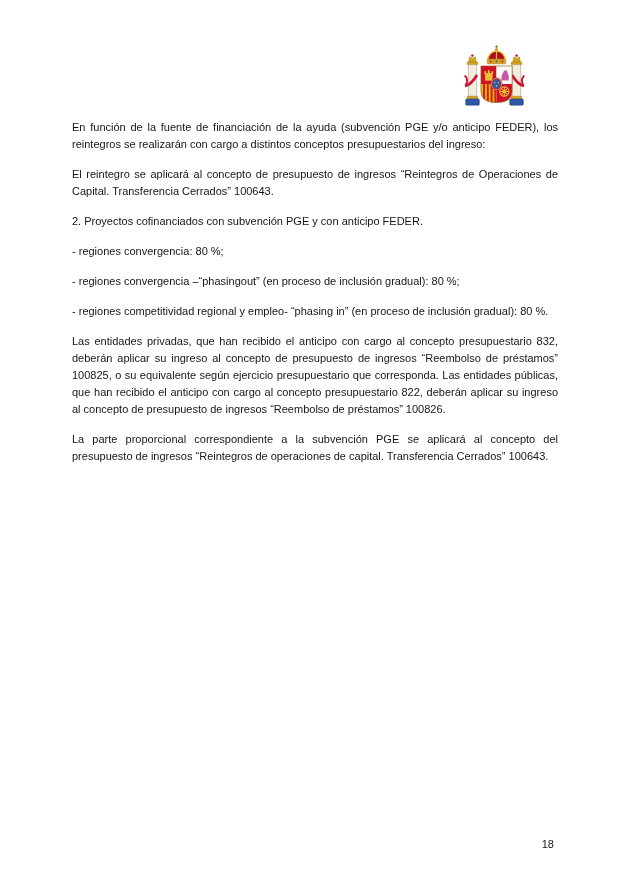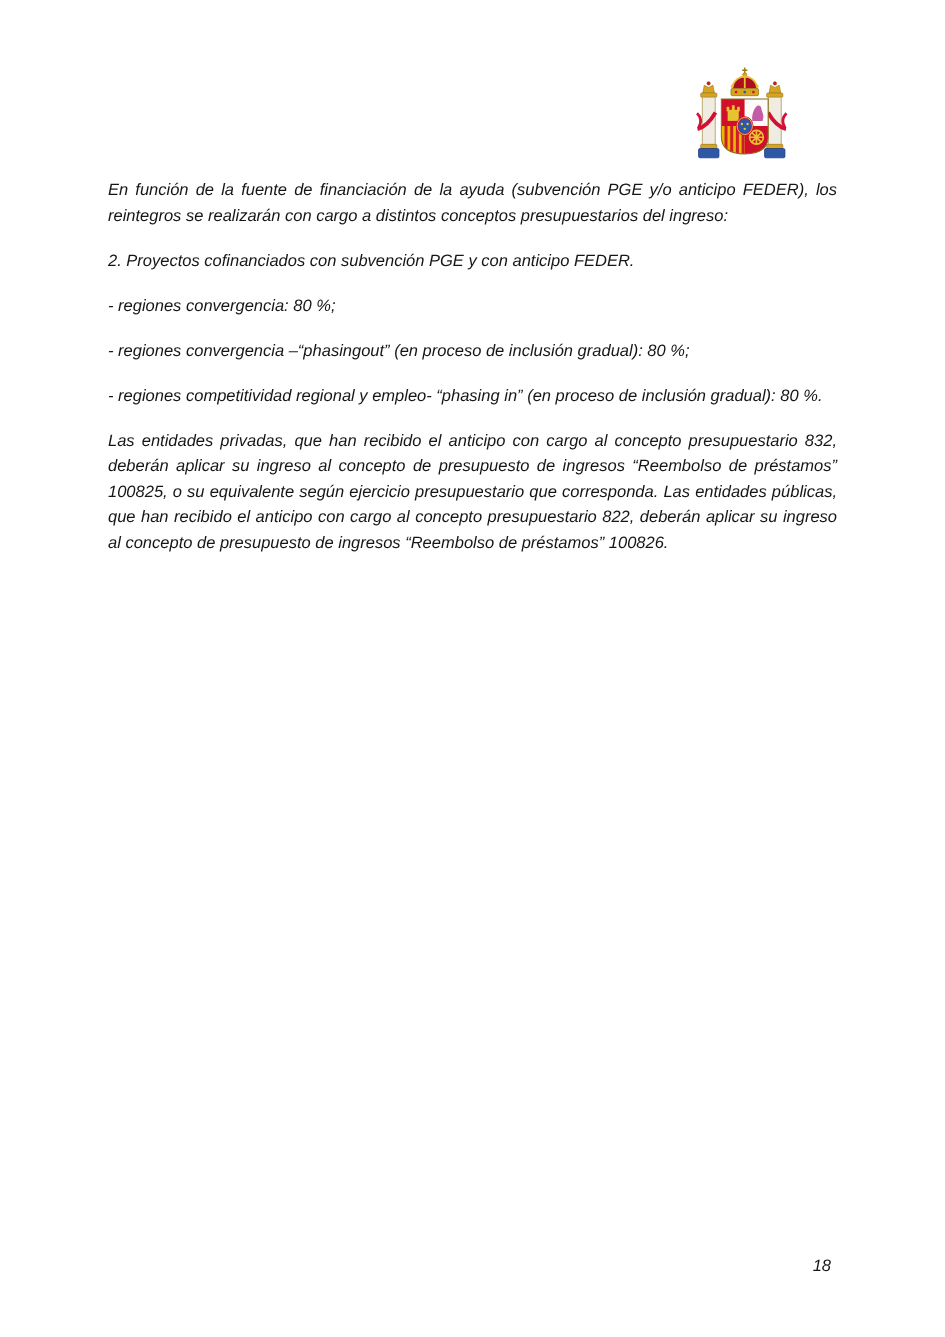--- a/index.html
+++ b/index.html
@@ -7,21 +7,20 @@
   html, body {
     background: #ffffff;
     font-family: "Liberation Sans", "DejaVu Sans", sans-serif;
   }
   .page {
     position: relative;
     width: 630px;
     height: 891px;
     background: #ffffff;
     overflow: hidden;
-    font-style: italic;
   }
   .emblem {
     position: absolute;
     left: 463px;
     top: 44px;
     width: 63px;
     height: 62px;
   }
   .emblem svg { display: block; width: 100%; height: 100%; }
   .content {
@@ -122,22 +121,24 @@
         <rect x="23.8" y="15" width="18.4" height="4.8" rx="1" fill="#d5a420" stroke="#9a7714" stroke-width="0.5"></rect>
         <circle cx="27.2" cy="17.4" r="0.9" fill="#cf1028"></circle>
         <circle cx="33" cy="17.4" r="0.9" fill="#2e57a6"></circle>
         <circle cx="38.8" cy="17.4" r="0.9" fill="#cf1028"></circle>
       </g>
     </svg>
   </div>
 
   <div class="content">
     <p>En función de la fuente de financiación de la ayuda (subvención PGE y/o anticipo FEDER), los reintegros se realizarán con cargo a distintos conceptos presupuestarios del ingreso:</p>
+    <p>El reintegro se aplicará al concepto de presupuesto de ingresos “Reintegros de Operaciones de Capital. Transferencia Cerrados” 100643.</p>
     <p>2. Proyectos cofinanciados con subvención PGE y con anticipo FEDER.</p>
     <p>- regiones convergencia: 80 %;</p>
     <p>- regiones convergencia –“phasingout” (en proceso de inclusión gradual): 80 %;</p>
     <p>- regiones competitividad regional y empleo- “phasing in” (en proceso de inclusión gradual): 80 %.</p>
     <p>Las entidades privadas, que han recibido el anticipo con cargo al concepto presupuestario 832, deberán aplicar su ingreso al concepto de presupuesto de ingresos “Reembolso de préstamos” 100825, o su equivalente según ejercicio presupuestario que corresponda. Las entidades públicas, que han recibido el anticipo con cargo al concepto presupuestario 822, deberán aplicar su ingreso al concepto de presupuesto de ingresos “Reembolso de préstamos” 100826.</p>
+    <p>La parte proporcional correspondiente a la subvención PGE se aplicará al concepto del presupuesto de ingresos “Reintegros de operaciones de capital. Transferencia Cerrados” 100643.</p>
   </div>
 
   <div class="page-number">18</div>
 
 </div>
 
 </body></html>

